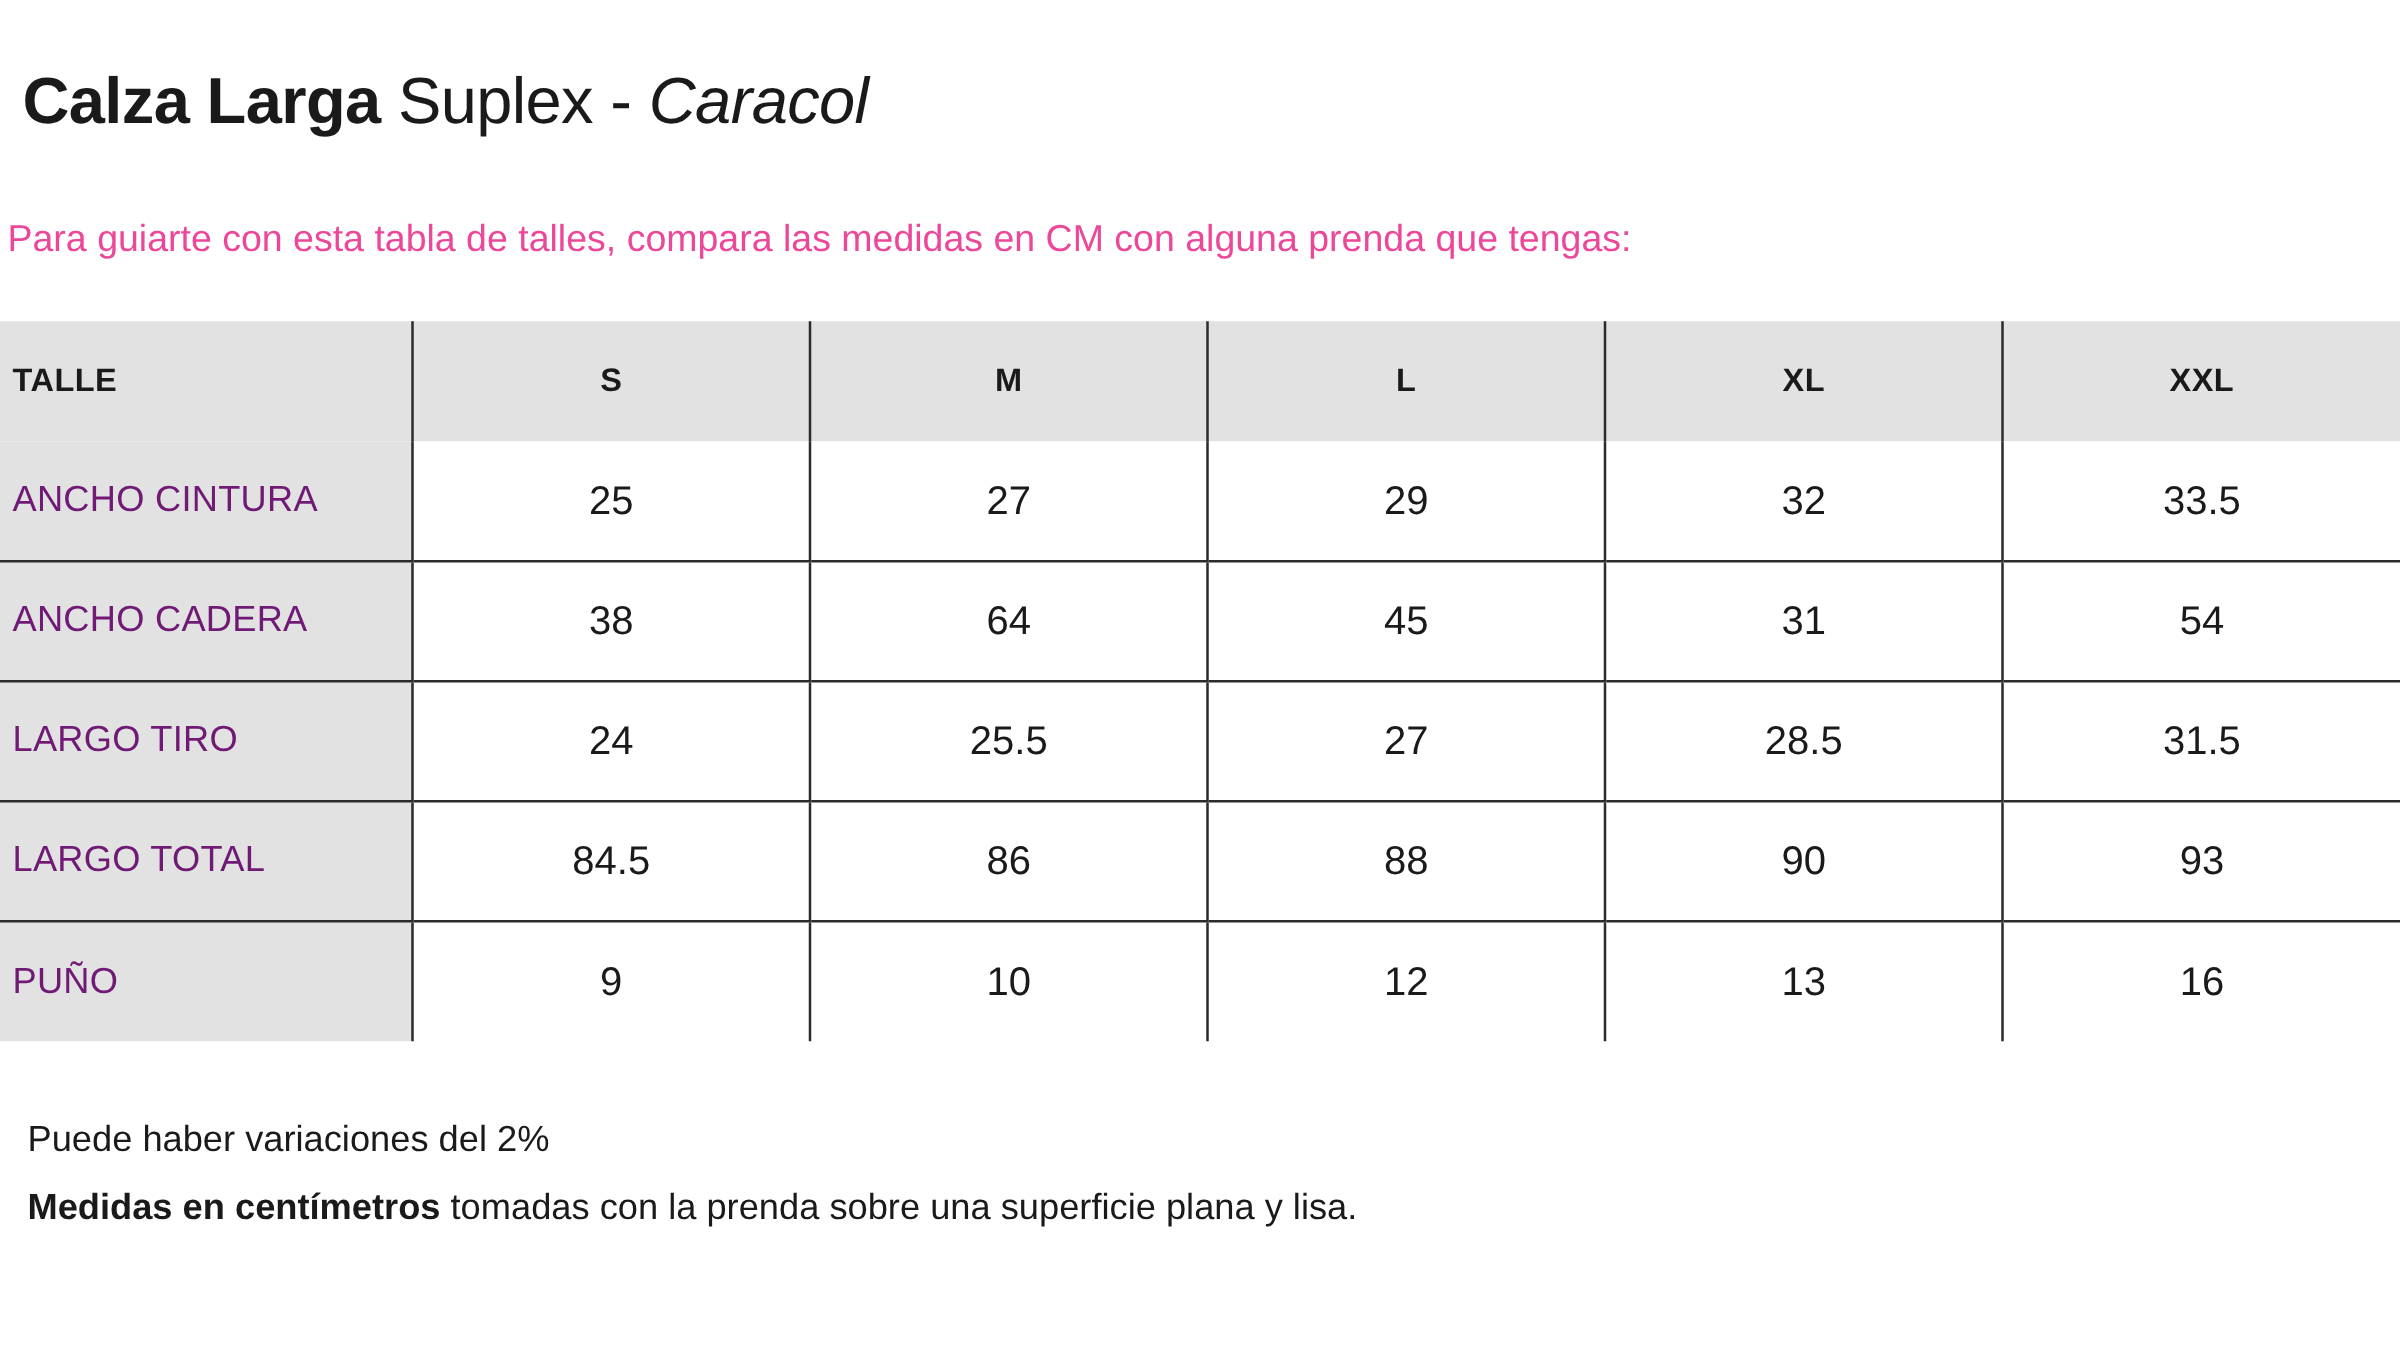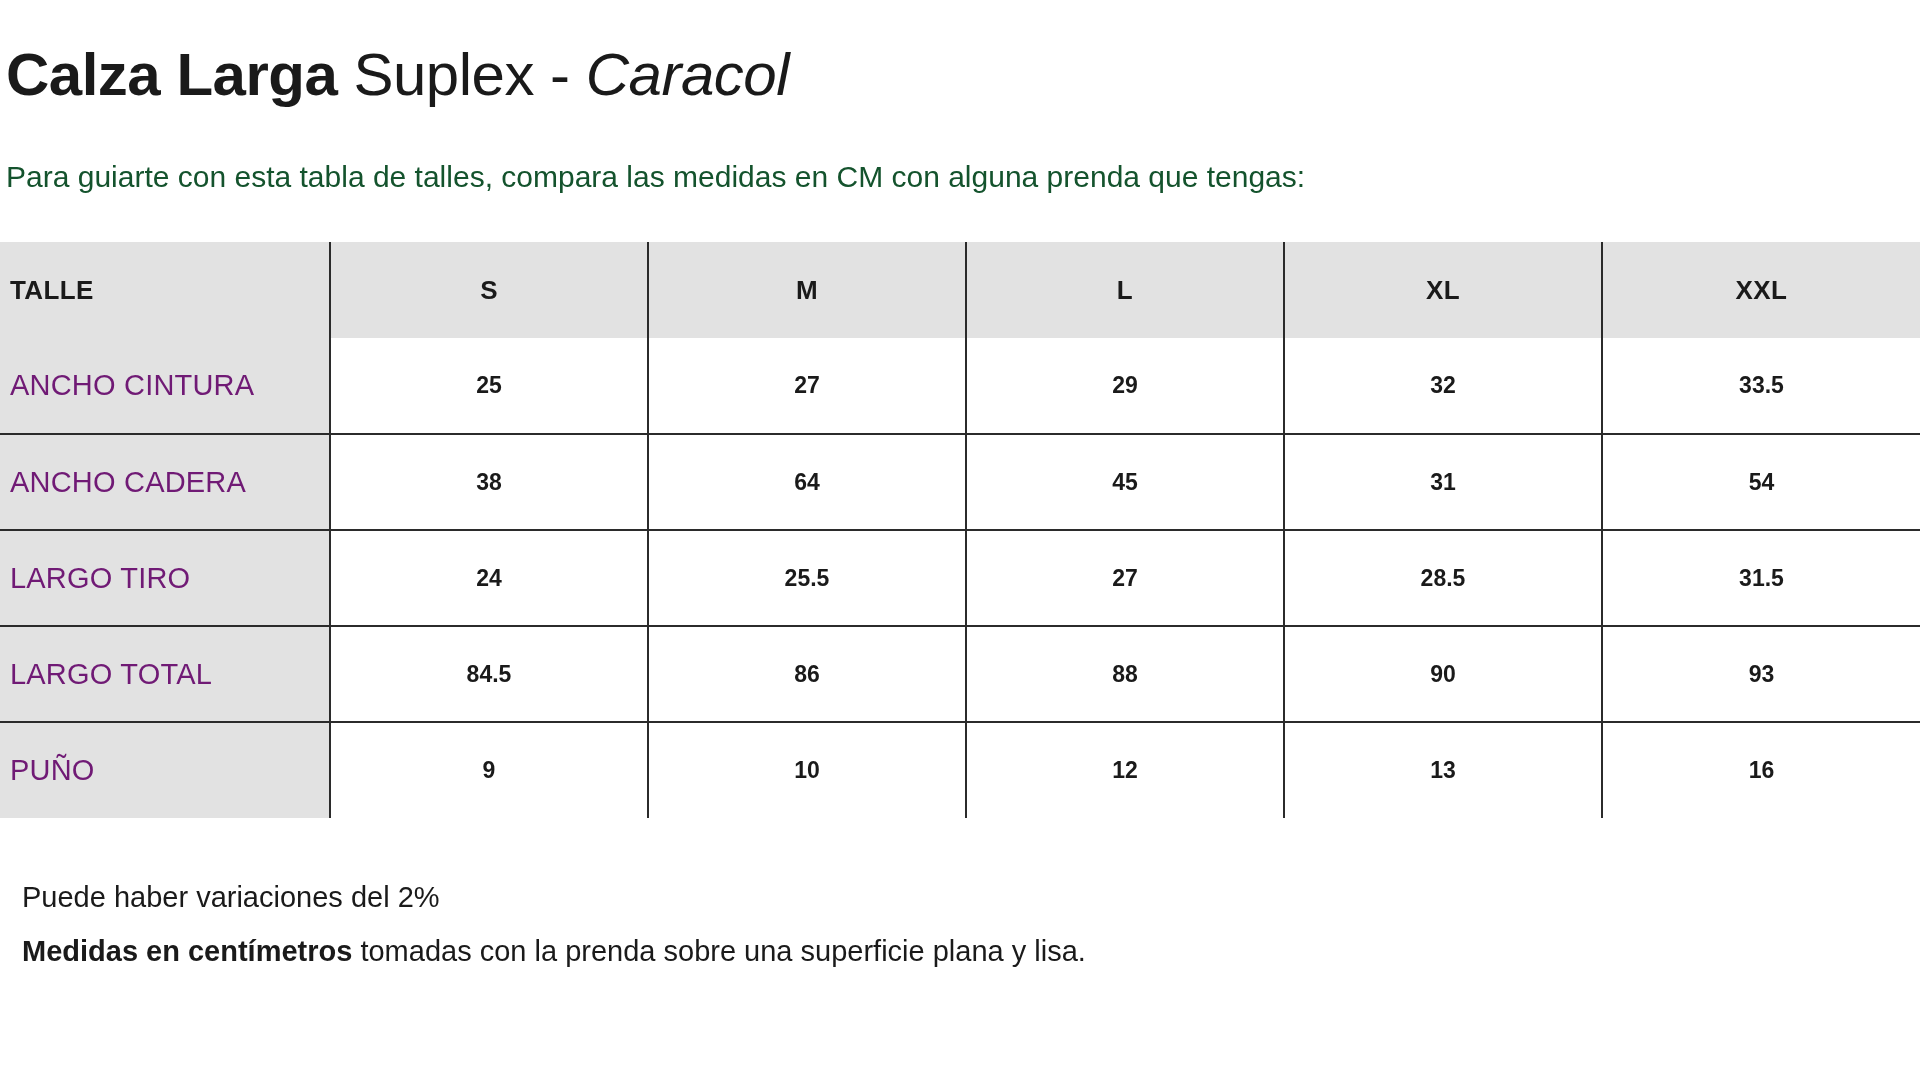--- a/index.html
+++ b/index.html
@@ -16,23 +16,23 @@
     -webkit-font-smoothing: antialiased;
   }
   .page {
     width: 1920px;
     height: 1080px;
     box-sizing: border-box;
     padding: 40px 0 0 0;
     position: relative;
   }
   .title {
-    margin: 0;
+    margin: 12px;
     padding: 0 0 0 6px;
-    font-size: 60px;
+    font-size: 52px;
     line-height: 1.15;
     font-weight: 400;
     letter-spacing: -0.5px;
     white-space: nowrap;
   }
   .title .t-bold {
     font-weight: 700;
   }
   .title .t-reg {
     font-weight: 400;
@@ -40,21 +40,21 @@
   .title .t-italic {
     font-style: italic;
     font-weight: 400;
   }
   .intro {
     margin: 0;
     padding: 48px 0 0 6px;
     font-size: 30px;
     line-height: 1.3;
     font-weight: 400;
-    color: #14532d;
+    color: #ec4899;
     white-space: nowrap;
   }
   .table-wrap {
     margin-top: 46px;
     width: 1920px;
   }
   table.size-table {
     border-collapse: collapse;
     width: 1920px;
     table-layout: fixed;
@@ -104,22 +104,22 @@
     text-align: left;
     padding-left: 8px;
     font-size: 29px;
     font-weight: 400;
     letter-spacing: 0.2px;
     color: #701a75;
     white-space: nowrap;
   }
   td.val {
     text-align: center;
-    font-size: 23px;
-    font-weight: 700;
+    font-size: 32px;
+    font-weight: 400;
     color: #1a1a1a;
   }
 
   .footnotes {
     padding: 44px 0 0 6px;
   }
   .footnote {
     margin: 16px;
     font-size: 29px;
     line-height: 1.32;

